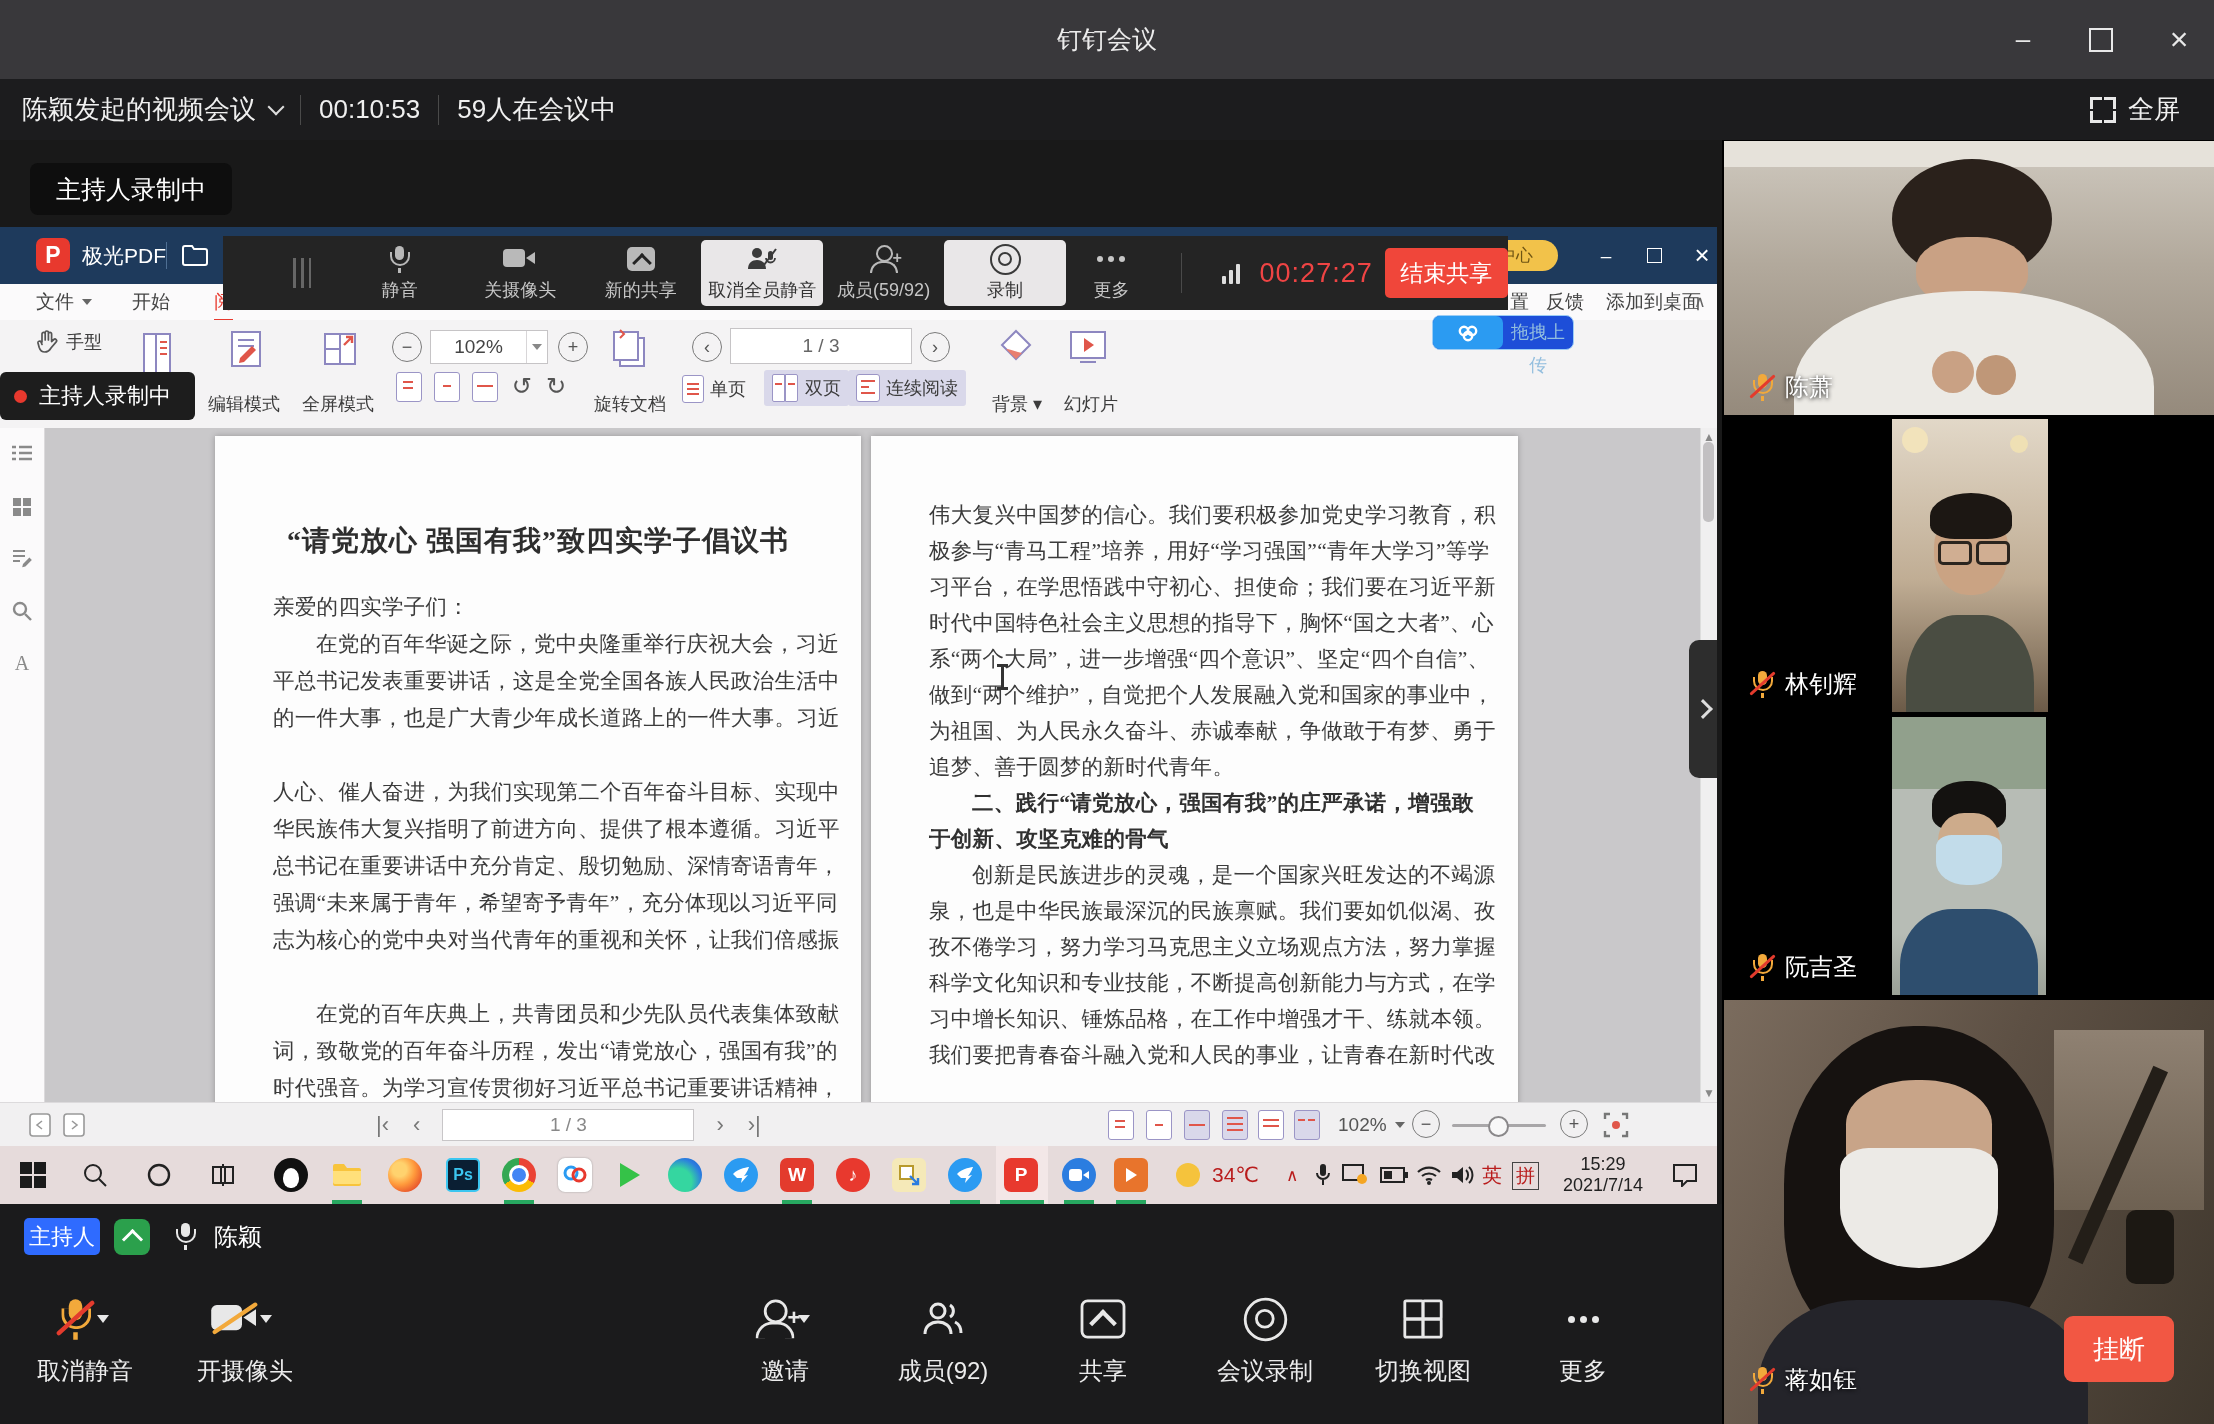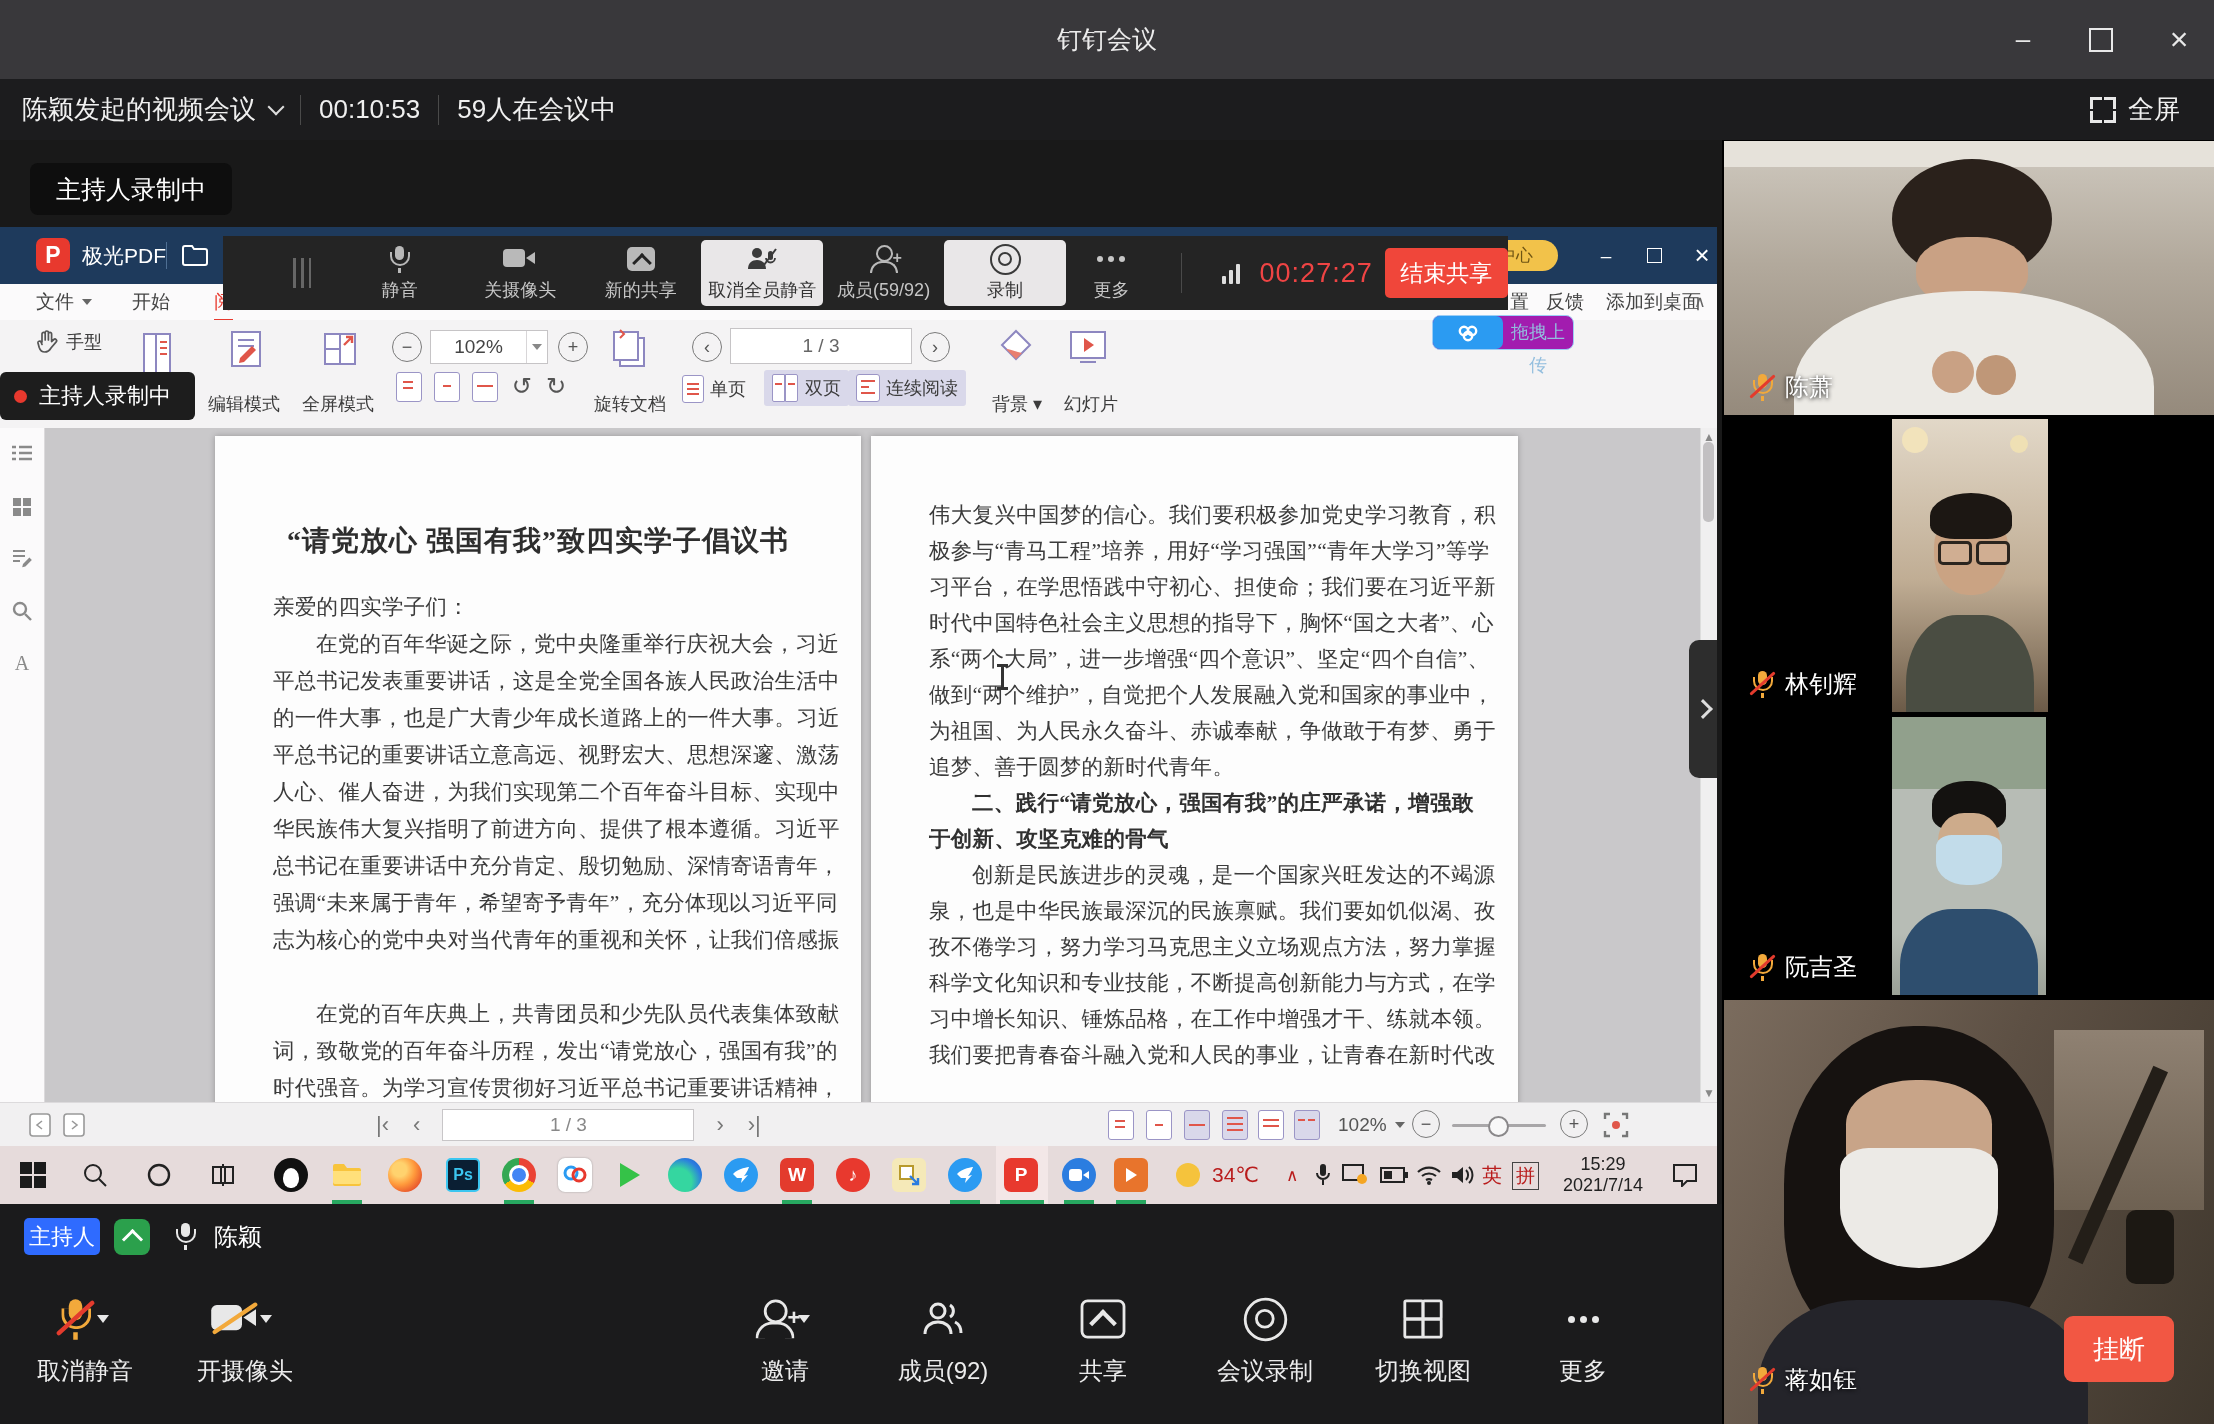--- a/index.html
+++ b/index.html
@@ -40,21 +40,21 @@
   .ribbon{left:0;top:93px;width:1717px;height:108px;background:#f4f3f4;border-bottom:1px solid #d9d7d9;color:#3c3c3c;font-size:18px;}
   .rlab{position:absolute;white-space:nowrap;}
   .selbox{background:#dde2f1;border-radius:3px;}
   .zoombox{position:absolute;background:#fff;border:1px solid #c6c4c6;display:flex;align-items:center;}
   .circ{position:absolute;width:28px;height:28px;border:1.5px solid #7a7a7a;border-radius:50%;color:#555;
         display:flex;align-items:center;justify-content:center;font-size:18px;background:transparent;}
   .minidoc{position:absolute;width:24px;height:28px;background:#fff;border:1.5px solid #9b95c6;border-radius:3px;}
   .minidoc i{position:absolute;left:4px;right:4px;height:2px;background:#e0564a;}
   .hl{background:#d9d8ea;border-radius:3px;}
   .dragup{left:1432px;top:88px;width:142px;height:35px;z-index:31;display:flex;border-radius:8px;
-          background:#a21caf;border:1px solid #9ccdf5;box-sizing:border-box;}
+          background:#1d4ed8;border:1px solid #9ccdf5;box-sizing:border-box;}
   .dragup .cloud{width:37px;height:33px;background:#2b9bf2;border-radius:7px;display:flex;align-items:center;justify-content:center;}
   .dragup span{flex:1;text-align:center;color:#93bede;font-size:18px;line-height:33px;}
   
   .docarea{left:0;top:201px;width:1717px;height:674px;background:#c9c8ca;overflow:hidden;}
   .leftstrip{left:0;top:0;width:44px;height:674px;background:#fbfafb;border-right:1px solid #dcdadc;}
   .stripico{position:absolute;left:9px;width:26px;height:26px;color:#8a8a8a;font-size:20px;display:flex;align-items:center;justify-content:center;}
   .page{position:absolute;top:8px;background:#fdfdfd;box-shadow:0 0 6px rgba(0,0,0,.25);height:680px;}
   .doc{font-family:"Liberation Serif","DejaVu Serif",serif;color:#3b3b3b;}
   .doctitle{position:absolute;left:0;right:0;text-align:center;font-size:28px;font-weight:bold;letter-spacing:1px;color:#2e2e2e;}
   .dl{position:absolute;left:58px;right:52px;font-size:21.5px;letter-spacing:.3px;white-space:nowrap;}
@@ -403,21 +403,20 @@
         </div>
         <div class="stripico" style="top:222px;font-family:'Liberation Serif',serif;">A</div>
       </div>
 
       <div class="page doc" style="left:215px;width:646px;">
         <div class="doctitle" style="top:86px;">“请党放心 强国有我”致四实学子倡议书</div>
         <div class="dl" style="top:156px;">亲爱的四实学子们：</div>
         <div class="dl ind" style="top:193px;">在党的百年华诞之际，党中央隆重举行庆祝大会，习近</div>
         <div class="dl" style="top:230px;">平总书记发表重要讲话，这是全党全国各族人民政治生活中</div>
         <div class="dl" style="top:267px;">的一件大事，也是广大青少年成长道路上的一件大事。习近</div>
-        <div class="dl" style="top:304px;">平总书记的重要讲话立意高远、视野宏大、思想深邃、激荡</div>
         <div class="dl" style="top:341px;">人心、催人奋进，为我们实现第二个百年奋斗目标、实现中</div>
         <div class="dl" style="top:378px;">华民族伟大复兴指明了前进方向、提供了根本遵循。习近平</div>
         <div class="dl" style="top:415px;">总书记在重要讲话中充分肯定、殷切勉励、深情寄语青年，</div>
         <div class="dl" style="top:452px;">强调“未来属于青年，希望寄予青年”，充分体现以习近平同</div>
         <div class="dl" style="top:489px;">志为核心的党中央对当代青年的重视和关怀，让我们倍感振</div>
         <div class="dl ind" style="top:563px;">在党的百年庆典上，共青团员和少先队员代表集体致献</div>
         <div class="dl" style="top:600px;">词，致敬党的百年奋斗历程，发出“请党放心，强国有我”的</div>
         <div class="dl" style="top:637px;">时代强音。为学习宣传贯彻好习近平总书记重要讲话精神，</div>
       </div>
 

